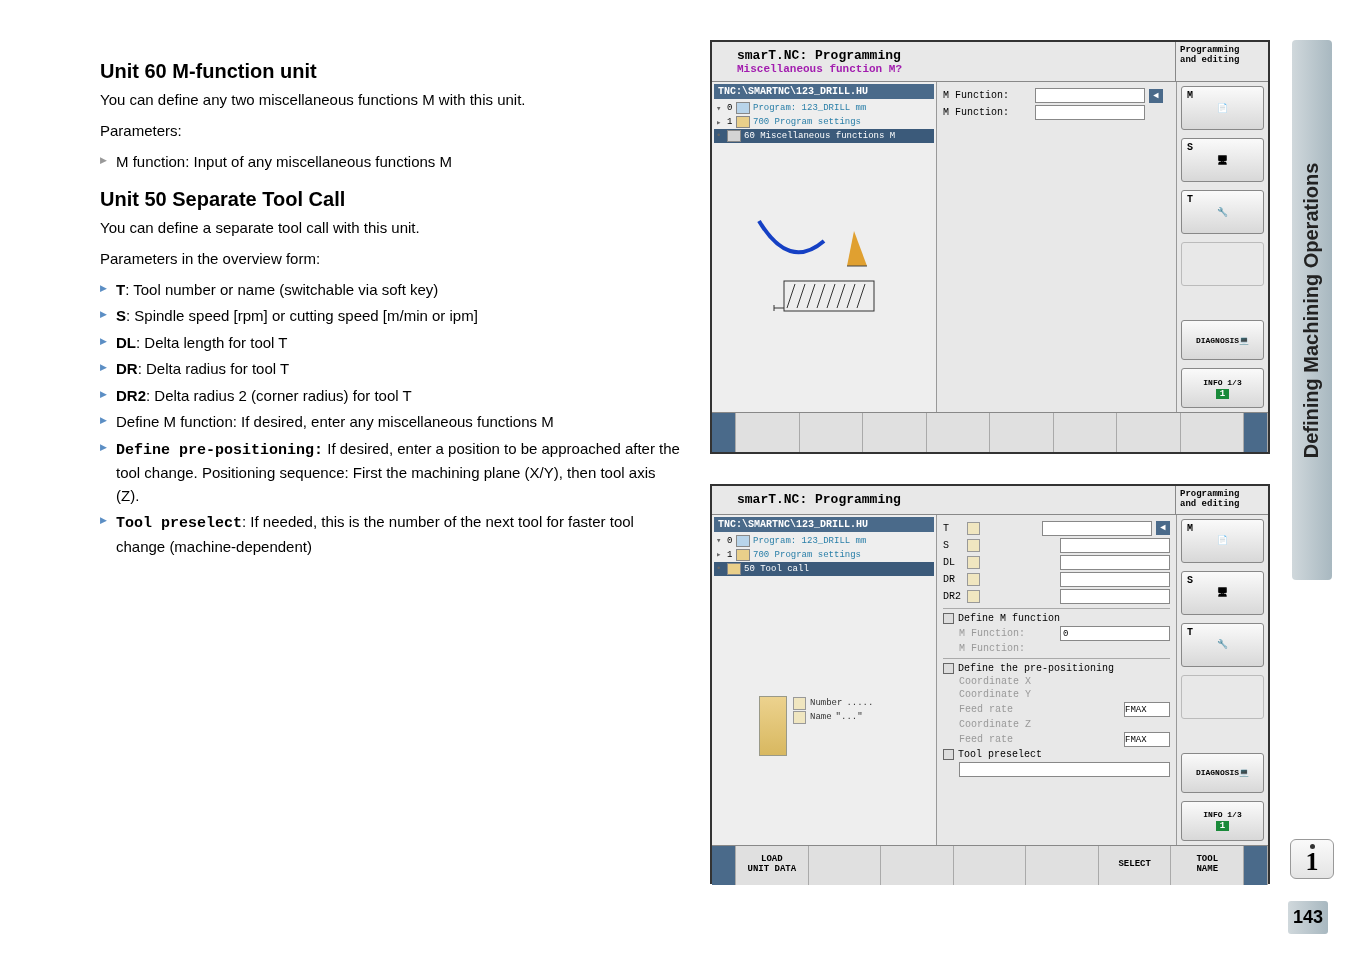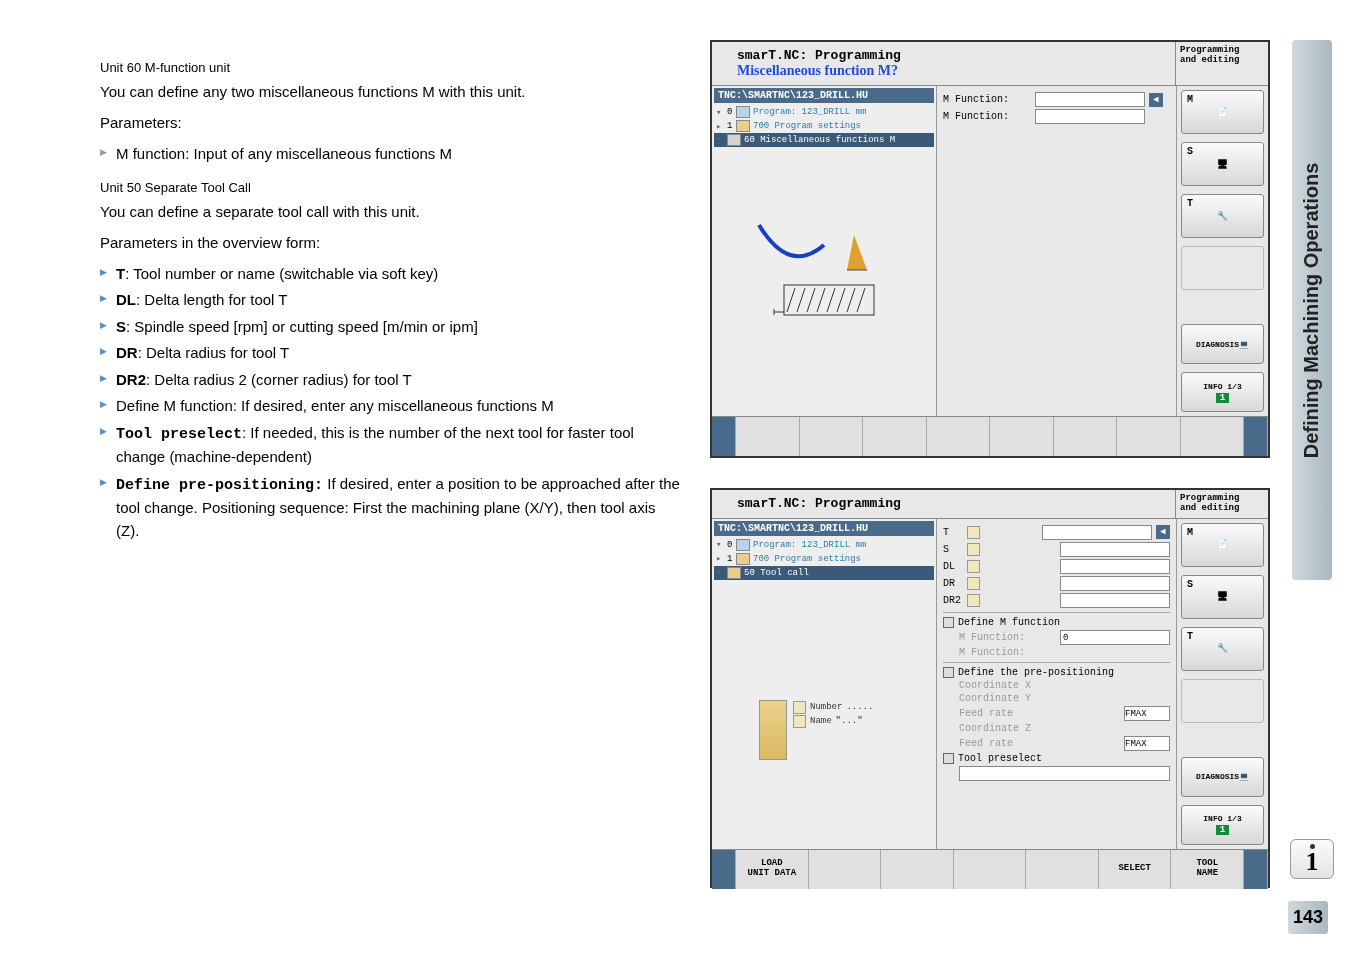--- a/index.html
+++ b/index.html
@@ -14,22 +14,22 @@
     .page {
       display: flex;
       padding: 40px 30px 20px 100px;
       gap: 30px;
     }
     .left-content {
       width: 580px;
       padding-top: 20px;
     }
     .section-heading {
-      font-weight: normal;
-      font-size: 13px;
+      font-weight: bold;
+      font-size: 20px;
       margin-bottom: 6px;
     }
     .body-text {
       font-size: 15px;
       line-height: 1.4;
       margin-bottom: 10px;
     }
     .bullet-list {
       list-style: none;
       margin-bottom: 14px;
@@ -72,23 +72,22 @@
     }
     .ss-title {
       flex: 1;
       background: #e8e8e8;
       padding: 6px 25px;
       font-size: 13px;
       font-weight: bold;
       border-right: 1px solid #888;
     }
     .ss-title-sub {
-      color: #1d4ed8;
-      font-size: 14px;
-      font-family: Liberation Serif, serif;
+      color: #a21caf;
+      font-size: 11px;
     }
     .ss-mode {
       width: 92px;
       padding: 4px;
       font-size: 9px;
       font-weight: bold;
       line-height: 1.1;
       text-align: left;
     }
     .ss-body {
@@ -252,27 +251,27 @@
     <div class="body-text">Parameters:</div>
     <ul class="bullet-list gray">
       <li>M function: Input of any miscellaneous functions M</li>
     </ul>
 
     <div class="section-heading">Unit 50 Separate Tool Call</div>
     <div class="body-text">You can define a separate tool call with this unit.</div>
     <div class="body-text">Parameters in the overview form:</div>
     <ul class="bullet-list blue">
       <li><span class="param-bold">T</span><span>: Tool number or name (switchable via soft key)</span></li>
+      <li><span class="param-bold">S</span><span>: Spindle speed [rpm] or cutting speed [m/min or ipm]</span></li>
       <li><span class="param-bold">DL</span><span>: Delta length for tool T</span></li>
-      <li><span class="param-bold">S</span><span>: Spindle speed [rpm] or cutting speed [m/min or ipm]</span></li>
       <li><span class="param-bold">DR</span><span>: Delta radius for tool T</span></li>
       <li><span class="param-bold">DR2</span><span>: Delta radius 2 (corner radius) for tool T</span></li>
       <li>Define M function: If desired, enter any miscellaneous functions M</li>
+      <li><span class="mono-bold">Define pre-positioning:</span><span> If desired, enter a position to be approached after the tool change. Positioning sequence: First the machining plane (X/Y), then tool axis (Z).</span></li>
       <li><span class="mono-bold">Tool preselect</span><span>: If needed, this is the number of the next tool for faster tool change (machine-dependent)</span></li>
-      <li><span class="mono-bold">Define pre-positioning:</span><span> If desired, enter a position to be approached after the tool change. Positioning sequence: First the machining plane (X/Y), then tool axis (Z).</span></li>
     </ul>
   </div>
 
   <div class="right-content">
 
     <div class="screenshot">
       <div class="ss-titlebar">
         <div class="ss-title">
           <div>smarT.NC: Programming</div>
           <div class="ss-title-sub">Miscellaneous function M?</div>

